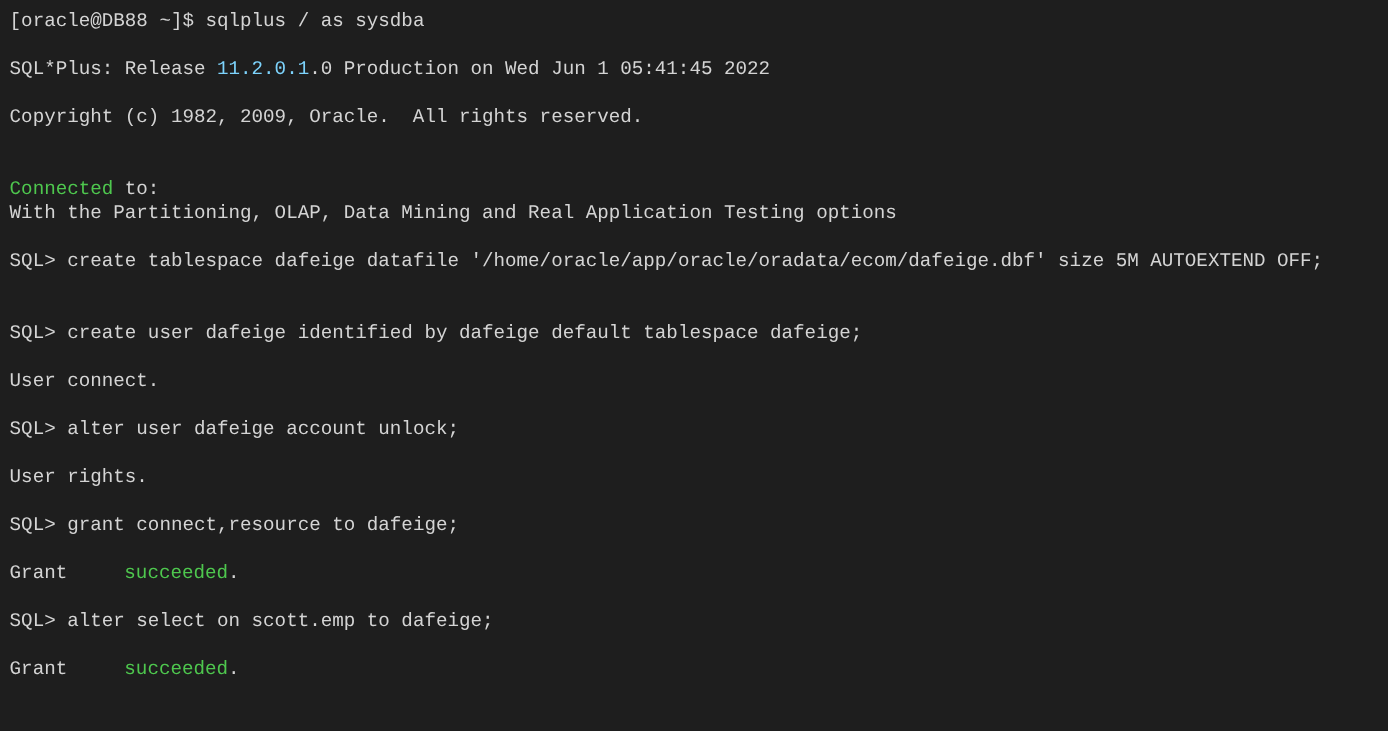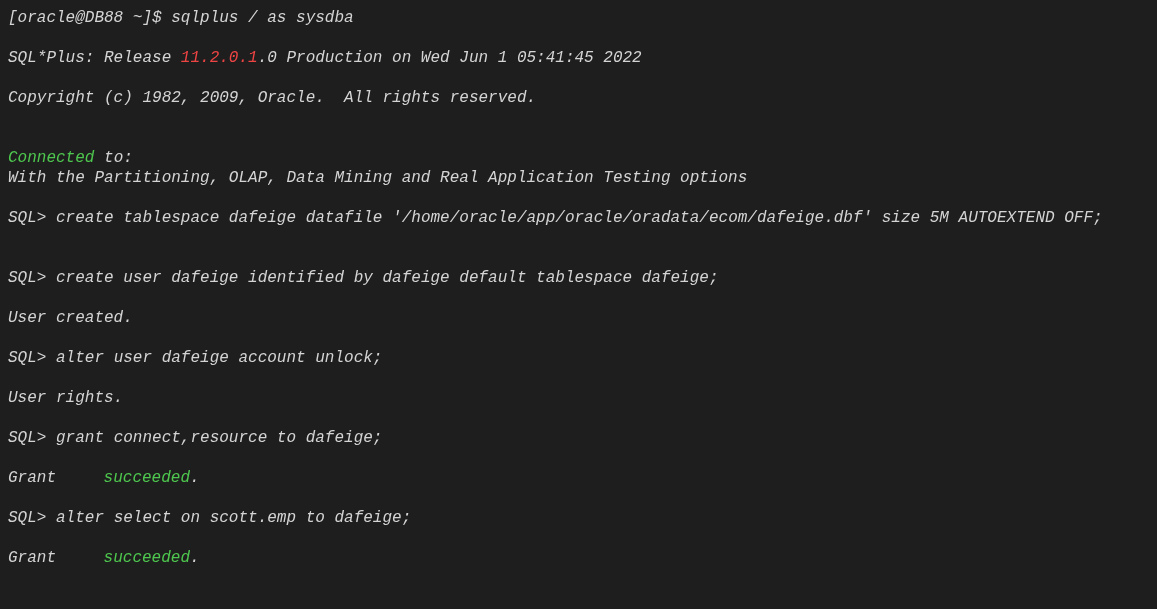--- a/index.html
+++ b/index.html
@@ -1,19 +1,18 @@
 <!DOCTYPE html>
 <html><head>
   <meta charset="utf-8">
   <style>
     * {
       margin: 0;
       padding: 0;
       box-sizing: border-box;
-      font-style: italic;
     }
     body {
       background-color: #1e1e1e;
       color: #d4d4d4;
       font-family: 'Consolas', 'Monaco', 'Courier New', monospace;
       font-size: 16px;
       line-height: 1.25;
       padding: 8px;
       width: 1157px;
       height: 609px;
@@ -22,21 +21,21 @@
     .line {
       white-space: pre;
     }
     .blank-line {
       height: 20px;
     }
     .prompt {
       color: #d4d4d4;
     }
     .version {
-      color: #ef4444;
+      color: #7dd3fc;
     }
     .connected {
       color: #4ec74e;
     }
     .succeeded {
       color: #4ec74e;
       margin-left: 38px;
     }
     .white {
       color: #d4d4d4;
@@ -54,21 +53,21 @@
   <div class="blank-line"></div>
   <div class="blank-line"></div>
   <div class="line"><span class="connected">Connected</span><span class="white"> to:</span></div>
   <div class="line white">With the Partitioning, OLAP, Data Mining and Real Application Testing options</div>
   <div class="blank-line"></div>
   <div class="line"><span class="white">SQL&gt; </span><span class="white">create tablespace dafeige datafile '/home/oracle/app/oracle/oradata/ecom/dafeige.dbf' size 5M AUTOEXTEND OFF;</span></div>
   <div class="blank-line"></div>
   <div class="blank-line"></div>
   <div class="line"><span class="white">SQL&gt; </span><span class="white">create user dafeige identified by dafeige default tablespace dafeige;</span></div>
   <div class="blank-line"></div>
-  <div class="line white">User created.</div>
+  <div class="line white">User connect.</div>
   <div class="blank-line"></div>
   <div class="line"><span class="white">SQL&gt; </span><span class="white">alter user dafeige account unlock;</span></div>
   <div class="blank-line"></div>
   <div class="line white">User rights.</div>
   <div class="blank-line"></div>
   <div class="line"><span class="white">SQL&gt; </span><span class="white">grant connect,resource to dafeige;</span></div>
   <div class="blank-line"></div>
   <div class="line"><span class="white">Grant </span><span class="succeeded">succeeded</span><span class="white">.</span></div>
   <div class="blank-line"></div>
   <div class="line"><span class="white">SQL&gt; </span><span class="white">alter select on scott.emp to dafeige;</span></div>

